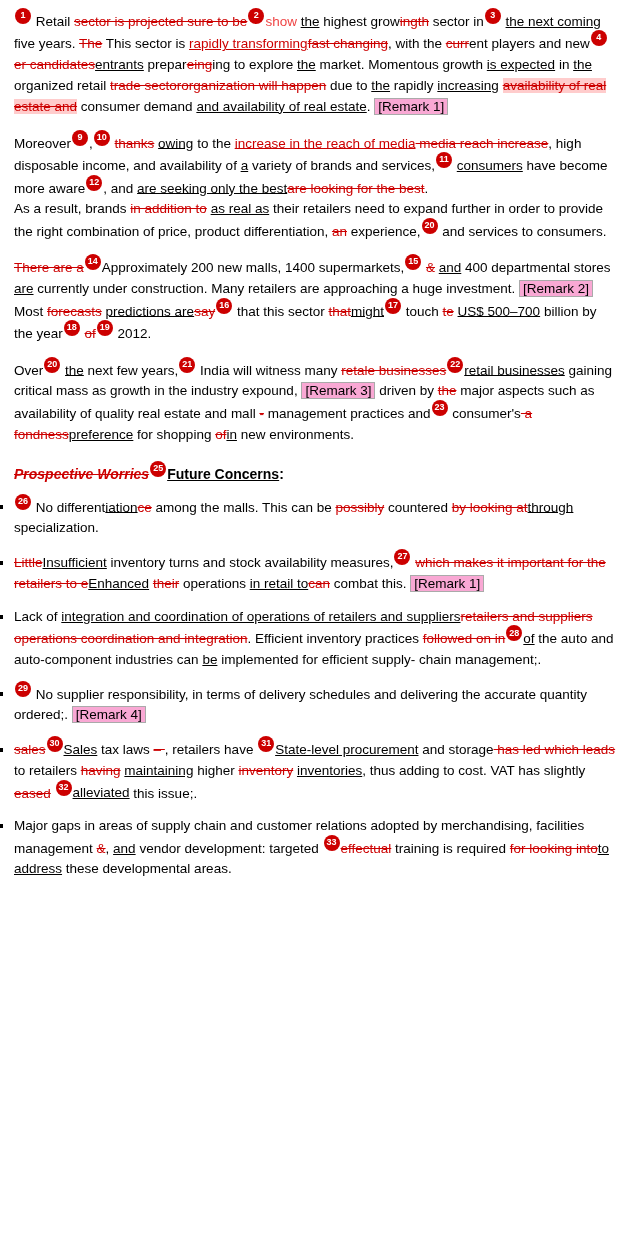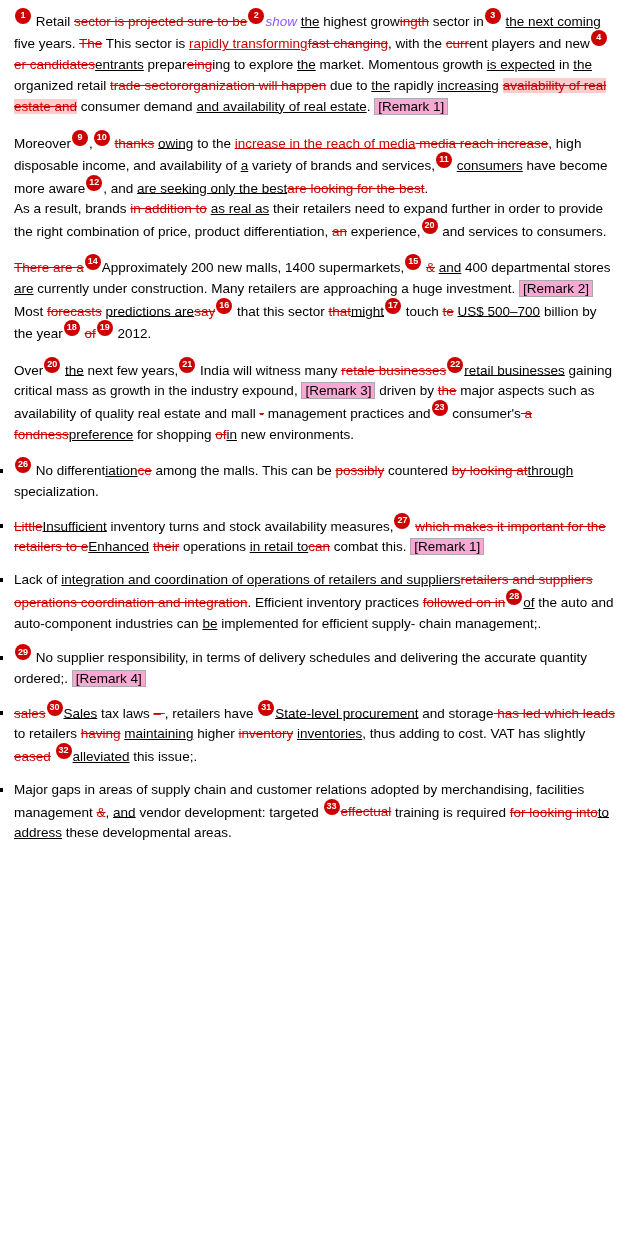--- a/index.html
+++ b/index.html
@@ -46,21 +46,21 @@
       font-size: 14px;
       margin: 18px 0 10px 0;
     }
     .bullet-list {
       list-style-type: square;
     }
     .bullet-list li {
       margin-bottom: 12px;
       line-height: 1.55;
     }
-    .ins { color: #8b5cf6; font-style: italic; }
+    .ins { color: #ef4444; }
   </style>
 </head>
 <body>
 
 <div>
 
   <div class="paragraph">
     <span class="badge">1</span>
     Retail <span class="strike">sector is projected sure to be</span><span class="badge">2</span><span class="ins">show </span><span class="underline">the</span> highest grow<span class="strike">ingth</span> sector in<span class="badge">3</span> <span class="underline">the next coming</span> five years. <span class="strike">The</span> This sector is <span class="underline strike">rapidly transforming</span><span class="strike">fast changing</span>, with the <span class="strike">curr</span>ent players and new<span class="badge">4</span><span class="strike">er candidates</span><span class="underline">entrants</span> prepar<span class="strike">eing</span>ing to explore <span class="underline">the</span> market. Momentous growth <span class="underline">is expected</span> in <span class="underline">the</span> organized retail <span class="strike">trade sector</span><span class="strike">organization will happen</span> due to <span class="underline">the</span> rapidly <span class="underline">increasing</span> <span class="strike highlight-pink">availability of real estate and</span> consumer demand <span class="underline">and availability of real estate</span>. <span class="remark-box">[Remark 1]</span>
   </div>
@@ -71,20 +71,23 @@
   </div>
 
   <div class="paragraph">
     <span class="strike">There are a</span><span class="badge">14</span>Approximately 200 new malls, 1400 supermarkets,<span class="badge">15</span> <span class="strike">&amp;</span> <span class="underline">and</span> 400 departmental stores <span class="underline">are</span> currently under construction. Many retailers are approaching a huge investment. <span class="remark-box">[Remark 2]</span> Most <span class="strike">forecasts</span> <span class="underline">predictions are</span><span class="strike">say</span><span class="badge">16</span> that this sector <span class="strike">that</span><span class="underline">might</span><span class="badge">17</span> touch <span class="strike">te</span> <span class="underline">US$ 500–700</span> billion by the year<span class="badge">18</span> <span class="strike">of</span><span class="badge">19</span> 2012.
   </div>
 
   <div class="paragraph">
     Over<span class="badge">20</span> <span class="underline">the</span> next few years,<span class="badge">21</span> India will witness many <span class="strike">retale businesses</span><span class="badge">22</span><span class="underline">retail businesses</span> gaining critical mass as growth in the industry expound, <span class="remark-box">[Remark 3]</span> driven by <span class="strike">the</span> major aspects such as availability of quality real estate and mall <span class="strike">-</span> management practices and<span class="badge">23</span> consumer's<span class="strike"> a fondness</span><span class="underline">preference</span> for shopping <span class="strike">of</span><span class="underline">in</span> new environments.
   </div>
 
+  <div class="section-heading">
+    <span class="strike" style="color:#c00; font-style:italic;">Prospective Worries</span><span class="underline"><span class="badge">25</span>Future Concerns</span>:
+  </div>
 
   <ul class="bullet-list">
 
     <li>
       <span class="badge">26</span>
       No different<span class="underline">iation</span><span class="strike">ce</span> among the malls. This can be <span class="strike">possibly</span> countered <span class="strike">by looking at</span><span class="underline">through</span> specialization.
     </li>
 
     <li>
       <span class="strike">Little</span><span class="underline">Insufficient</span> inventory turns and stock availability measures,<span class="badge">27</span> <span class="strike">which makes it important for the retailers to e</span><span class="underline">Enhanced</span> <span class="strike">their</span> operations <span class="underline">in retail to</span><span class="strike">can</span> combat this. <span class="remark-box">[Remark 1]</span>

